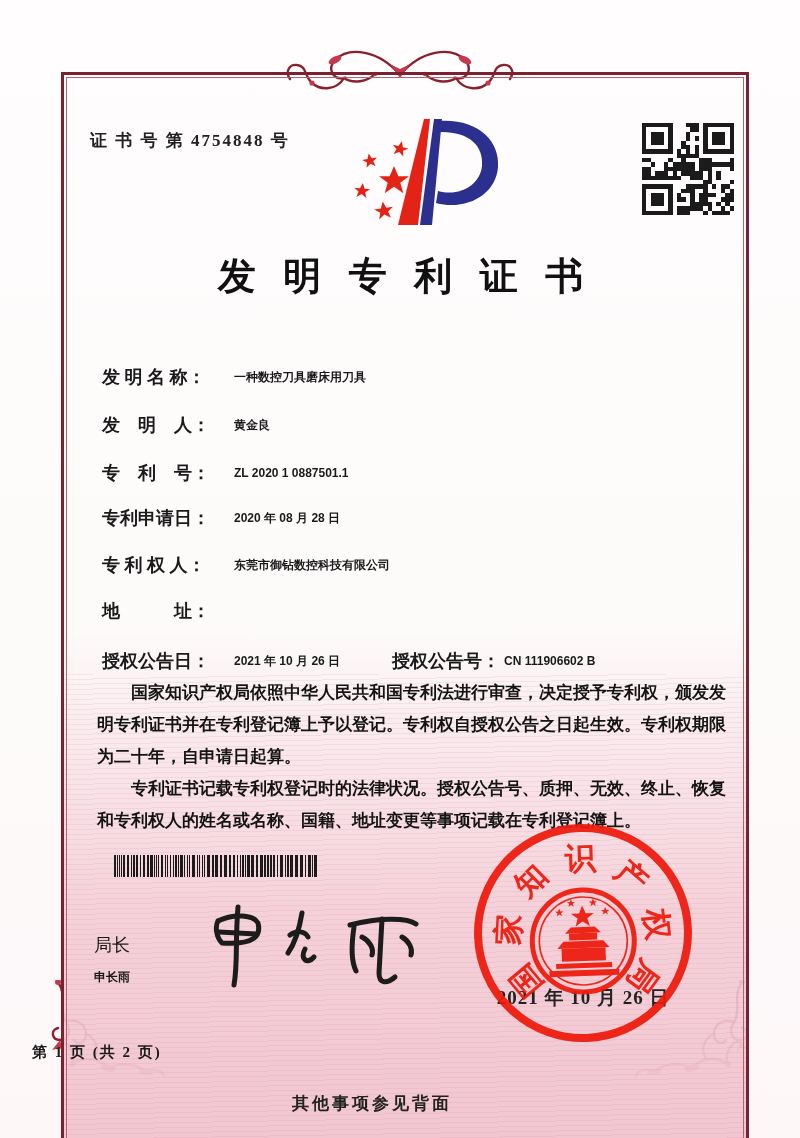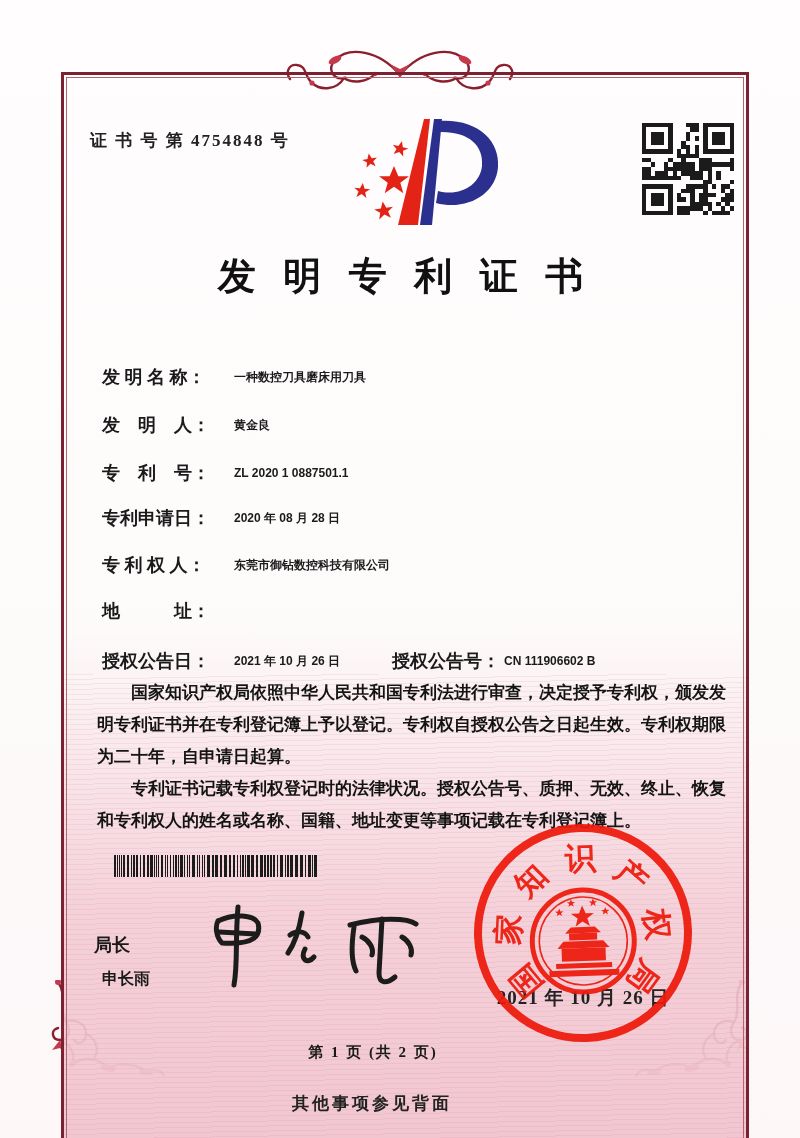--- a/index.html
+++ b/index.html
@@ -37,26 +37,26 @@
   .row { position:absolute; left:38px; right:26px; display:flex; align-items:center; }
   .row .lbl { white-space:pre; font-size:18px; font-weight:600; width:128px; flex:0 0 auto; }
   .row .val { font-family:"Liberation Sans","DejaVu Sans",sans-serif; font-size:12px; font-weight:700; margin-left:4px; line-height:24px; max-width:505px; }
   .r0{top:290px} .r1{top:338px} .r2{top:386px} .r3{top:431px} .r4{top:478px} .r5{top:524px} .r6{top:574px}
   .pair2 { margin-left:52px; display:flex; }
   
   .paras { position:absolute; left:33px; top:602px; width:632px; }
   .paras p { font-size:17px; line-height:32px; font-weight:700; text-indent:2em; color:#141414; }
   
   .barcode { position:absolute; left:50px; top:780px; width:207px; height:22px; }
-  .signer-title { position:absolute; left:30px; top:858px; font-size:18px; font-weight:700; }
-  .signer-name  { position:absolute; left:30px; top:894px; font-size:16px; font-weight:700;margin-left:8px; }
+  .signer-title { position:absolute; left:30px; top:858px; font-size:18px; font-weight:400; }
+  .signer-name  { position:absolute; left:30px; top:894px; font-size:12px; font-weight:700; }
   .signature { position:absolute; left:140px; top:816px; width:240px; height:108px; }
   .seal { position:absolute; left:403px; top:742px; width:232px; height:232px; opacity:.93; transform:rotate(-2deg); }
   .seal-date { position:absolute; left:403px; top:910px; width:232px; text-align:center; font-size:19px; font-weight:600; letter-spacing:1px; color:#222; z-index:0; }
-  .page-info { position:absolute; left:0; top:968px; width:100%; text-align:center; font-size:15px; font-weight:600; letter-spacing:2px; transform:translateX(-32px); }
+  .page-info { position:absolute; left:0; top:968px; width:100%; text-align:left; font-size:15px; font-weight:600; letter-spacing:2px; transform:translateX(-32px); }
   .back-note { position:absolute; left:0; top:1092px; width:100%; text-align:center; font-size:17px; font-weight:600; letter-spacing:3px; transform:translateX(-28px); color:#222; }
   
   .orn-top { position:absolute; left:283px; top:38px; width:234px; height:66px; }
   .orn-bl  { position:absolute; left:50px;  top:980px; width:118px; height:102px; }
   .orn-br  { position:absolute; left:632px; top:980px; width:118px; height:102px; transform:scaleX(-1); }
 </style>
 </head>
 <body>
 
 <div class="page">

